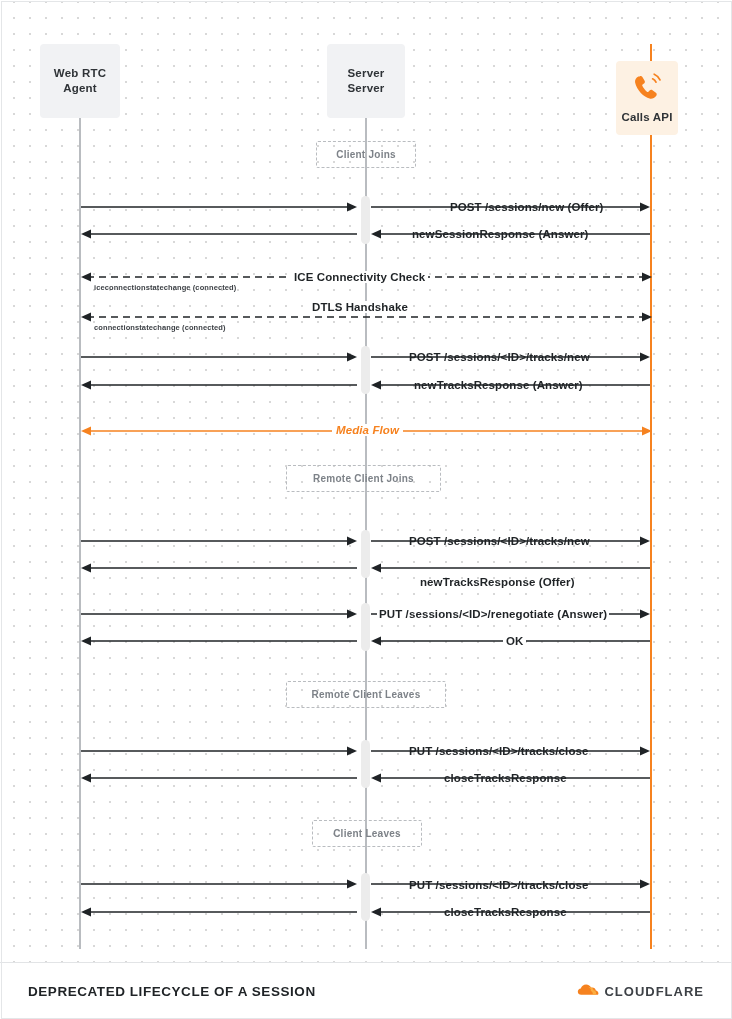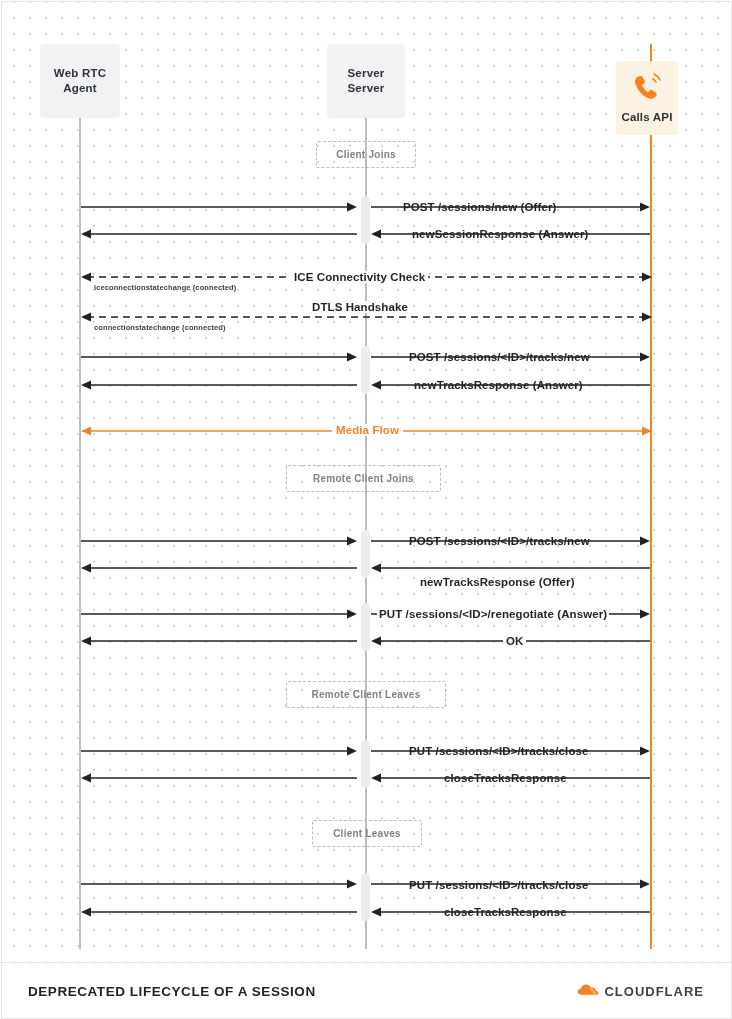--- a/index.html
+++ b/index.html
@@ -72,21 +72,21 @@
   .arrowrow svg { display: block; }
   .msg-label {
     position: absolute;
     font-size: 11.5px;
     font-weight: bold;
     color: #1f2326;
     background: transparent;
     white-space: nowrap;
     letter-spacing: .1px;
   }
-  .msg-label.orange { color: #f6821f; }
+  .msg-label.orange { color: #f6821f; font-style: italic; }
   .sub-label {
     position: absolute;
     font-size: 7.5px;
     font-weight: bold;
     color: #3d4146;
     white-space: nowrap;
     letter-spacing: .1px;
   }
 
   
@@ -172,21 +172,21 @@
   </div>
 
   <div class="arrowrow" style="left:79px; top:199px;">
     <svg width="575" height="16" viewBox="0 0 575 16">
       <line x1="2" y1="8" x2="272" y2="8" stroke="#1f2326" stroke-width="1.7"></line>
       <polygon points="278,8 268,3.4 268,12.6" fill="#1f2326"></polygon>
       <line x1="292" y1="8" x2="565" y2="8" stroke="#1f2326" stroke-width="1.7"></line>
       <polygon points="571,8 561,3.4 561,12.6" fill="#1f2326"></polygon>
     </svg>
   </div>
-  <div class="msg-label" style="left:403px; top:201px;">POST /sessions/new (Offer)</div>
+  <div class="msg-label" style="left:450px; top:201px;">POST /sessions/new (Offer)</div>
 
   <div class="arrowrow" style="left:79px; top:226px;">
     <svg width="575" height="16" viewBox="0 0 575 16">
       <line x1="8" y1="8" x2="278" y2="8" stroke="#1f2326" stroke-width="1.7"></line>
       <polygon points="2,8 12,3.4 12,12.6" fill="#1f2326"></polygon>
       <line x1="298" y1="8" x2="571" y2="8" stroke="#1f2326" stroke-width="1.7"></line>
       <polygon points="292,8 302,3.4 302,12.6" fill="#1f2326"></polygon>
     </svg>
   </div>
   <div class="msg-label" style="left:412px; top:228px;">newSessionResponse (Answer)</div>

